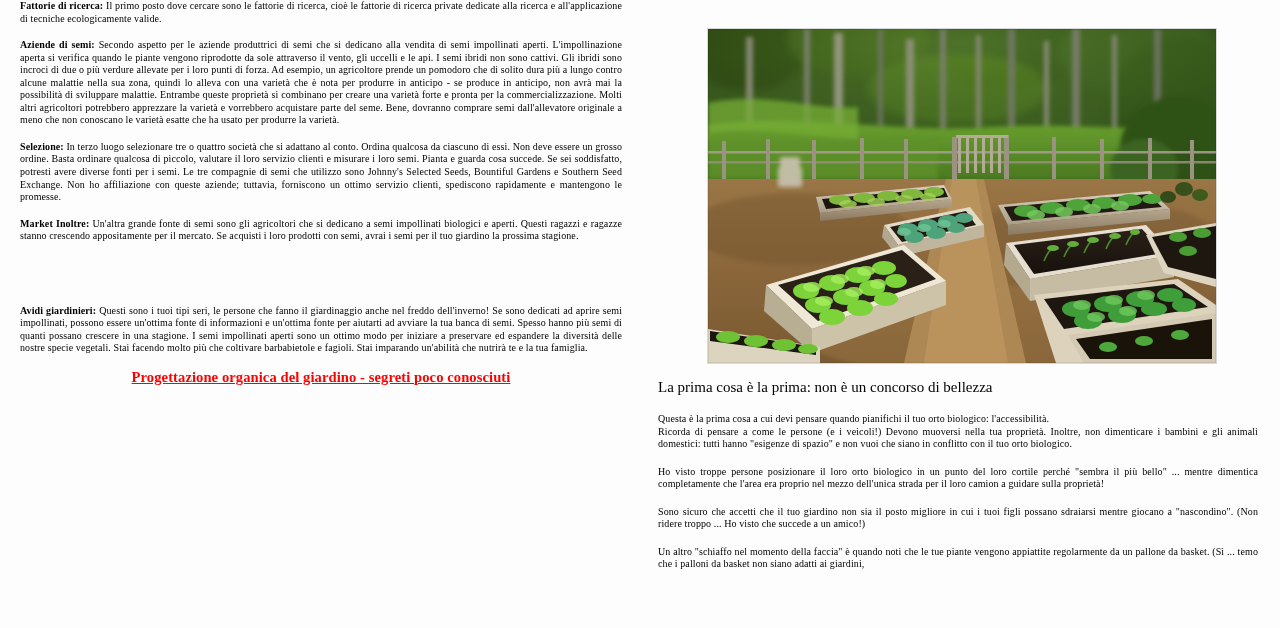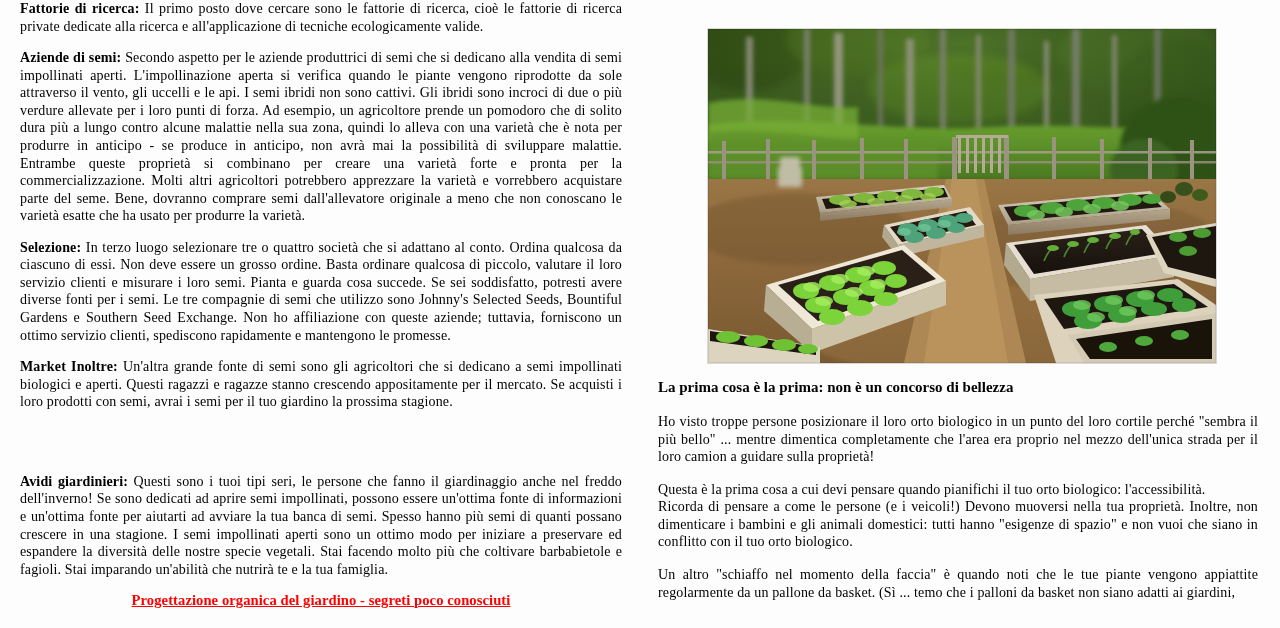--- a/index.html
+++ b/index.html
@@ -38,21 +38,21 @@
     left: 658px;
     top: 0;
     width: 600px;
     height: 628px;
     overflow: hidden;
   }
 
   
   p.body {
     margin: 0 0 14px 0;
-    font-size: 14px;
+    font-size: 10px;
     line-height: 1.255;
     text-align: justify;
     text-justify: inter-word;
     letter-spacing: 0.01em;
     -webkit-font-smoothing: antialiased;
   }
   p.body:last-child { margin-bottom: 0; }
 
   .lead {
     font-weight: bold;
@@ -69,21 +69,21 @@
     color: #ff0000;
     text-align: center;
     text-decoration: underline;
     line-height: 1.2;
     letter-spacing: 0.005em;
   }
 
   h3.sub-heading {
     margin: 0 0 17px 0;
     font-size: 15px;
-    font-weight: bold;
+    font-weight: normal;
     text-align: left;
     line-height: 1.2;
   }
 
   
   .photo-wrap {
     position: absolute;
     left: 708px;
     top: 29px;
     width: 508px;
@@ -425,23 +425,24 @@
         <rect x="0" y="0" width="508" height="334" fill="none" stroke="#000" stroke-opacity="0.07" stroke-width="2"></rect>
       </svg>
     </div>
   </div>
 
   <div class="col-right">
     <div class="right-text-area">
 
       <h3 class="sub-heading">La prima cosa è la prima: non è un concorso di bellezza</h3>
 
+      <p class="body"><span>Questa è la prima cosa a cui devi pensare quando pianifichi il tuo orto biologico: l'accessibilità.</span><br><span>Ricorda di pensare a come le persone (e i veicoli!) Devono muoversi nella tua proprietà. Inoltre, non dimenticare i bambini e gli animali domestici: tutti hanno "esigenze di spazio" e non vuoi che siano in conflitto con il tuo orto biologico.</span></p>
+
       <p class="body">Ho visto troppe persone posizionare il loro orto biologico in un punto del loro cortile perché "sembra il più bello" ... mentre dimentica completamente che l'area era proprio nel mezzo dell'unica strada per il loro camion a guidare sulla proprietà!</p>
 
-      <p class="body"><span>Questa è la prima cosa a cui devi pensare quando pianifichi il tuo orto biologico: l'accessibilità.</span><br><span>Ricorda di pensare a come le persone (e i veicoli!) Devono muoversi nella tua proprietà. Inoltre, non dimenticare i bambini e gli animali domestici: tutti hanno "esigenze di spazio" e non vuoi che siano in conflitto con il tuo orto biologico.</span></p>
-
+      <p class="body">Sono sicuro che accetti che il tuo giardino non sia il posto migliore in cui i tuoi figli possano sdraiarsi mentre giocano a "nascondino". (Non ridere troppo ... Ho visto che succede a un amico!)</p>
 
       <p class="body">Un altro "schiaffo nel momento della faccia" è quando noti che le tue piante vengono appiattite regolarmente da un pallone da basket. (Sì ... temo che i palloni da basket non siano adatti ai giardini,</p>
 
     </div>
   </div>
 
 </div>
 
 </body></html>

